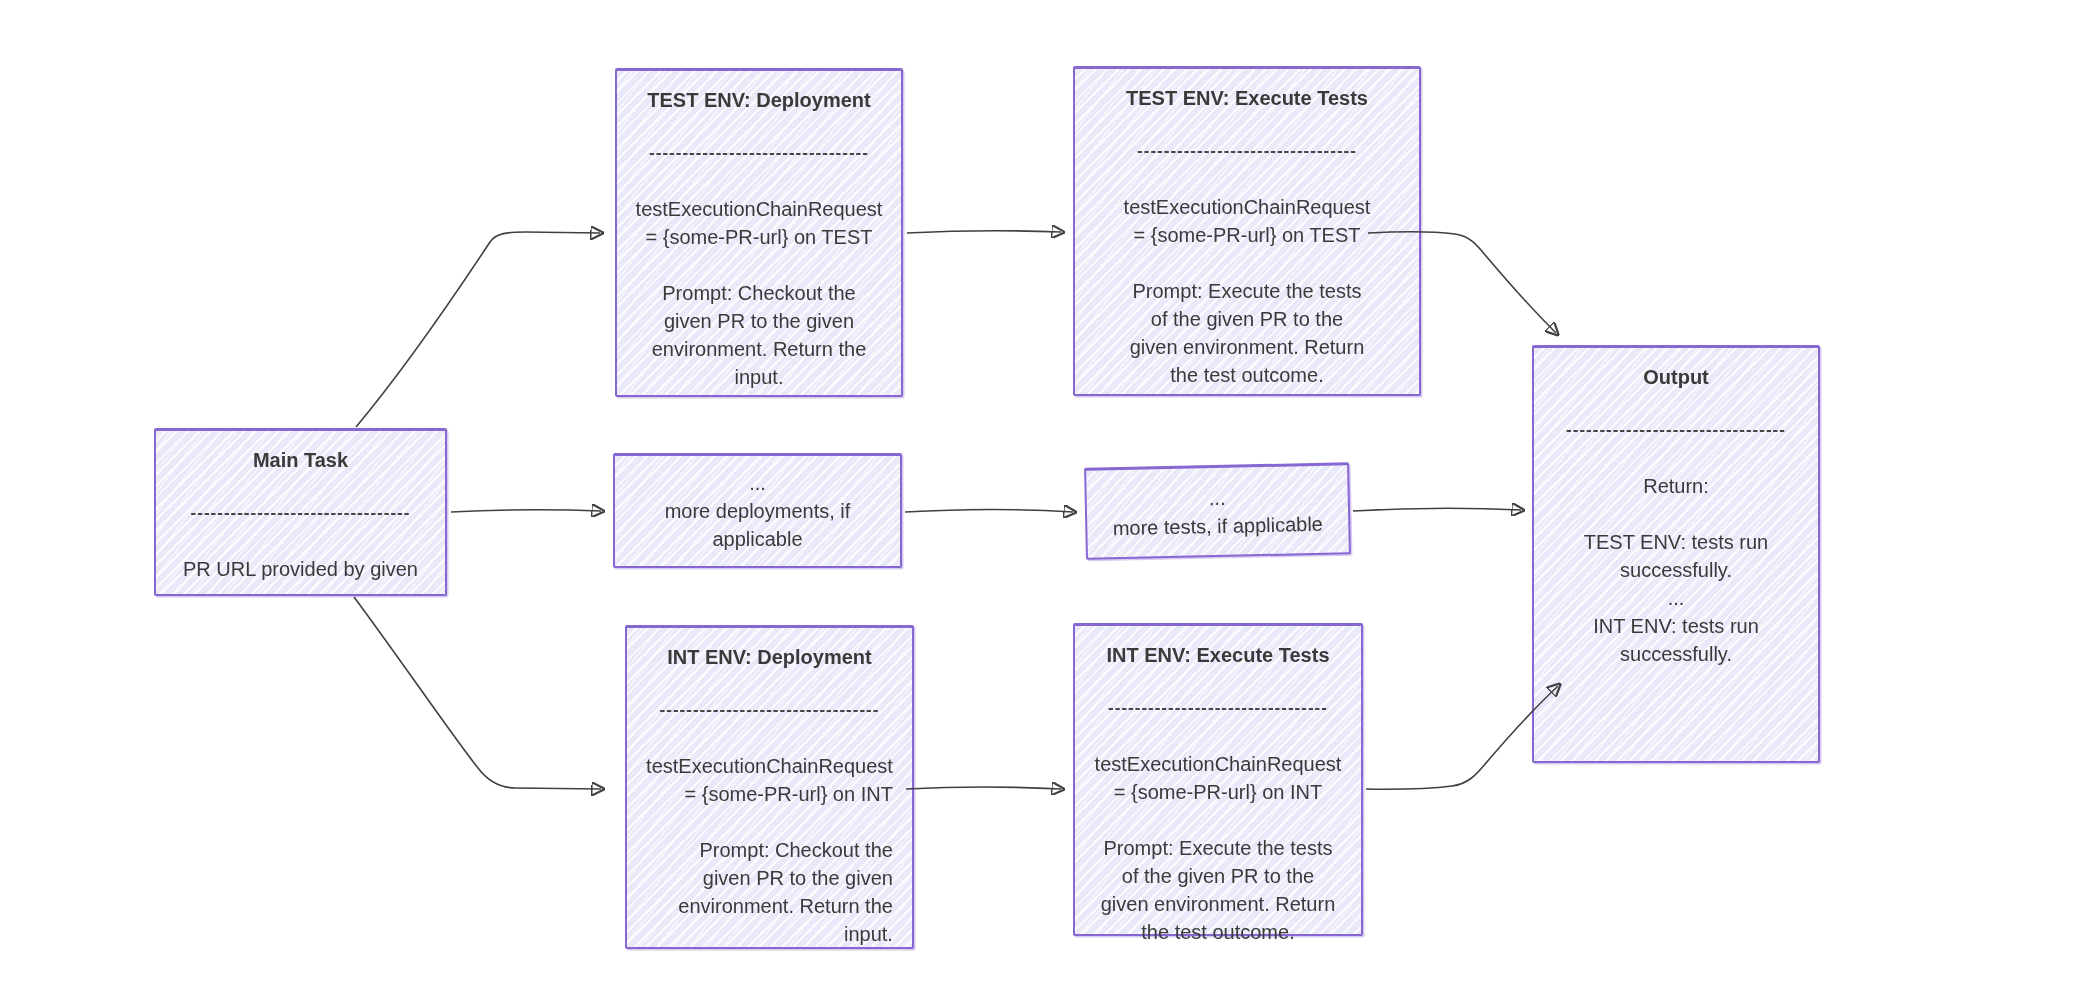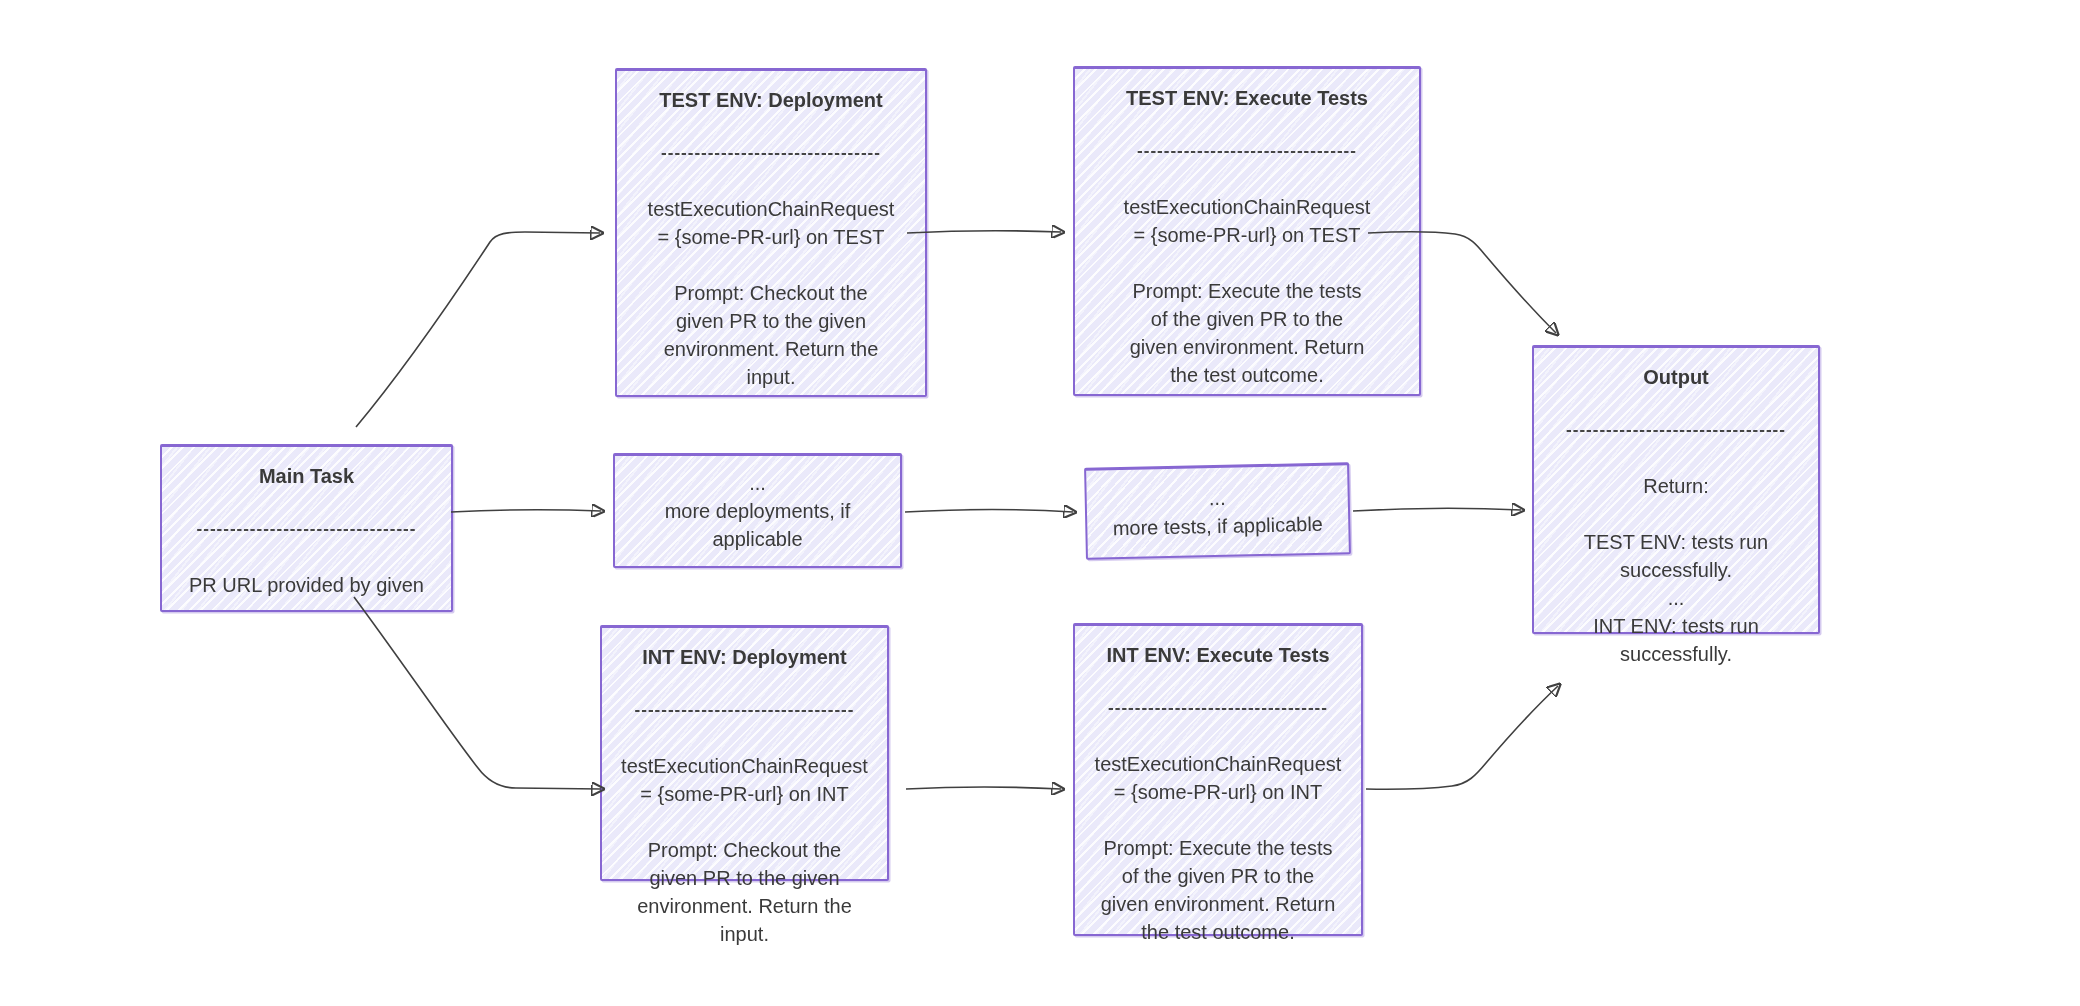--- a/index.html
+++ b/index.html
@@ -87,27 +87,27 @@
     <path marker-end="url(#arrowhead)" d="M907,233 Q985,229 1061,232"></path>
     <path marker-end="url(#arrowhead)" d="M1368,233 Q1424,230 1455,234 C1470,236 1477,245 1486,256 Q1524,301 1556,333"></path>
     <path marker-end="url(#arrowhead)" d="M451,512 Q527,508 601,511"></path>
     <path marker-end="url(#arrowhead)" d="M905,512 Q995,507 1073,512"></path>
     <path marker-end="url(#arrowhead)" d="M1353,511 Q1440,506 1521,510"></path>
     <path marker-end="url(#arrowhead)" d="M354,597 C398,656 456,741 478,768 C487,780 498,788 516,788 L601,789"></path>
     <path marker-end="url(#arrowhead)" d="M906,789 Q985,785 1061,789"></path>
     <path marker-end="url(#arrowhead)" d="M1366,789 Q1420,790 1452,786 C1468,784 1476,775 1486,763 Q1526,716 1558,686"></path>
   </svg>
 
-  <div class="node" style="left:160px; top:428px; width:293px; height:168px;margin-top:16px;">
+  <div class="node" style="left:154px; top:428px; width:293px; height:168px;">
     <div class="node-title">Main Task</div>
     <div class="node-divider">---------------------------------</div>
     <div class="node-lines">PR URL provided by given</div>
   </div>
 
-  <div class="node" style="left:615px; top:68px; width:312px; height:329px;">
+  <div class="node" style="left:615px; top:68px; width:288px; height:329px;">
     <div class="node-title">TEST ENV: Deployment</div>
     <div class="node-divider">---------------------------------</div>
     <div class="node-lines">testExecutionChainRequest
 = {some-PR-url} on TEST
 
 Prompt: Checkout the
 given PR to the given
 environment. Return the
 input.</div>
   </div>
@@ -128,21 +128,21 @@
     <div class="node-lines">...
 more deployments, if
 applicable</div>
   </div>
 
   <div class="node small tilt" style="left:1085px; top:465px; width:265px; height:92px;">
     <div class="node-lines">...
 more tests, if applicable</div>
   </div>
 
-  <div class="node" style="left:600px; top:625px; width:289px; height:256px;">
+  <div class="node" style="left:625px; top:625px; width:289px; height:324px;text-align:right;">
     <div class="node-title">INT ENV: Deployment</div>
     <div class="node-divider">---------------------------------</div>
     <div class="node-lines">testExecutionChainRequest
 = {some-PR-url} on INT
 
 Prompt: Checkout the
 given PR to the given
 environment. Return the
 input.</div>
   </div>
@@ -152,21 +152,21 @@
     <div class="node-divider">---------------------------------</div>
     <div class="node-lines">testExecutionChainRequest
 = {some-PR-url} on INT
 
 Prompt: Execute the tests
 of the given PR to the
 given environment. Return
 the test outcome.</div>
   </div>
 
-  <div class="node" style="left:1532px; top:345px; width:288px; height:289px;">
+  <div class="node" style="left:1532px; top:345px; width:288px; height:418px;">
     <div class="node-title">Output</div>
     <div class="node-divider">---------------------------------</div>
     <div class="node-lines">Return:
 
 TEST ENV: tests run
 successfully.
 ...
 INT ENV: tests run
 successfully.</div>
   </div>

